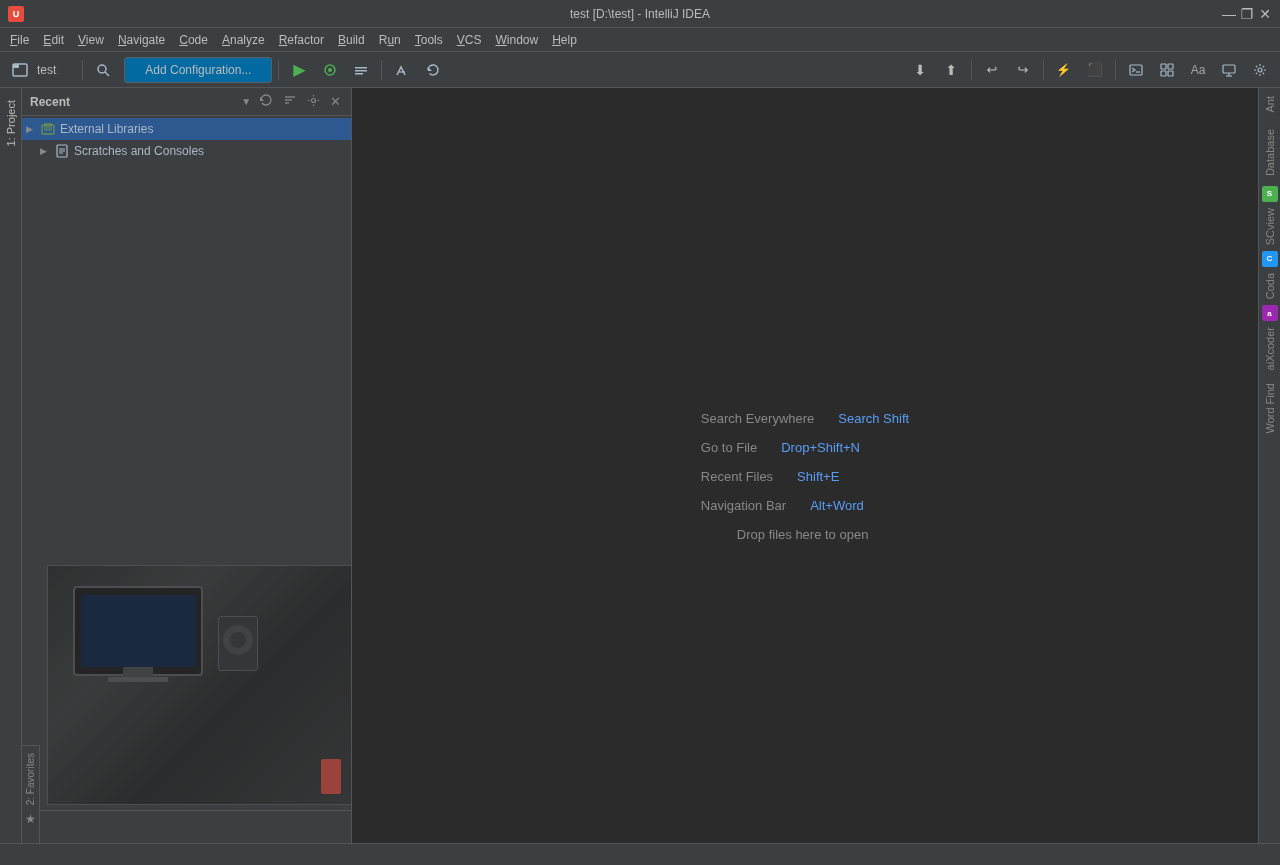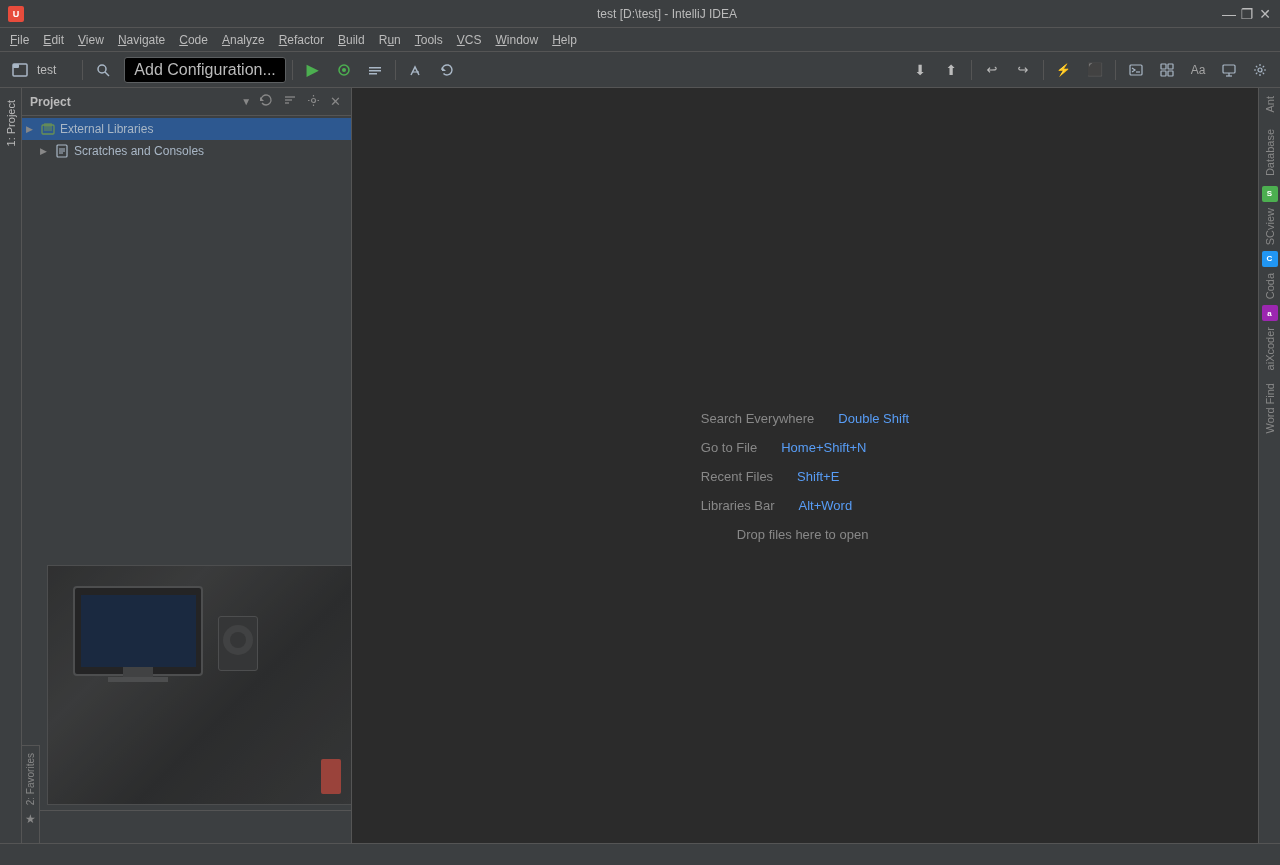--- a/index.html
+++ b/index.html
@@ -38,21 +38,20 @@
       font-weight: bold;
       flex-shrink: 0;
     }
     #title-bar .title-text {
       color: #bbb;
       font-size: 12px;
       flex: 1;
       position: absolute;
       left: 50%;
       transform: translateX(-50%);
-      margin-left: 27px;
     }
     #title-bar .window-controls {
       display: flex;
       gap: 4px;
       margin-left: auto;
       z-index: 1;
     }
     .win-btn {
       width: 14px;
       height: 14px;
@@ -113,27 +112,27 @@
       color: #bbb;
       cursor: pointer;
       display: flex;
       align-items: center;
       justify-content: center;
       border-radius: 3px;
       font-size: 14px;
     }
 
     .add-config-btn {
-      background: #000000;
+      background: #0369a1;
       border: 1px solid #5c5f61;
       color: #bbb;
-      padding: 3px 9px;
+      padding: 3px 20px;
       border-radius: 3px;
       cursor: pointer;
-      font-size: 16px;
+      font-size: 12px;
       height: 26px;
       margin-left: 4px;
     }
 
     .toolbar-right {
       margin-left: auto;
       display: flex;
       align-items: center;
       gap: 3px;
     }
@@ -508,21 +507,21 @@
 </div>
 
 <div id="main">
 
   <div id="left-tabs">
     <div class="side-tab active">1: Project</div>
   </div>
 
   <div id="project-panel">
     <div id="project-header">
-      <span class="project-header-title">Project</span>
+      <span class="project-header-title">Recent</span>
       <span class="project-header-arrow">▼</span>
       <span class="project-icon-btn" title="Synchronize">
         <svg width="14" height="14" viewBox="0 0 14 14" fill="none">
           <path d="M2 7a5 5 0 1 1 1 3" stroke="#888" stroke-width="1.3"></path>
           <polyline points="1,4 1,8 5,8" fill="#888"></polyline>
         </svg>
       </span>
       <span class="project-icon-btn" title="Collapse">
         <svg width="14" height="14" viewBox="0 0 14 14" fill="none">
           <line x1="2" y1="4" x2="12" y2="4" stroke="#888" stroke-width="1.3"></line>
@@ -594,32 +593,32 @@
     <div style="position:absolute;bottom:0;left:0;width:18px;height:120px;background:#3c3f41;border-right:1px solid #555;border-top:1px solid #555;display:flex;flex-direction:column;align-items:center;padding:4px 0;">
       <div style="writing-mode:vertical-rl;transform:rotate(180deg);font-size:10px;color:#888;cursor:pointer;padding:3px 2px;white-space:nowrap;">2: Favorites</div>
       <span style="color:#888;font-size:12px;margin-top:4px;">★</span>
     </div>
   </div>
 
   <div id="content-area">
     <div id="center-hints">
       <div class="hint-row">
         <span class="hint-label">Search Everywhere</span>
-        <span class="hint-shortcut">Double Shift</span>
+        <span class="hint-shortcut">Search Shift</span>
       </div>
       <div class="hint-row">
         <span class="hint-label">Go to File</span>
-        <span class="hint-shortcut">Home+Shift+N</span>
+        <span class="hint-shortcut">Drop+Shift+N</span>
       </div>
       <div class="hint-row">
         <span class="hint-label">Recent Files</span>
         <span class="hint-shortcut">Shift+E</span>
       </div>
       <div class="hint-row">
-        <span class="hint-label">Libraries Bar</span>
+        <span class="hint-label">Navigation Bar</span>
         <span class="hint-shortcut">Alt+Word</span>
       </div>
       <div class="hint-row">
         <span class="hint-drop">Drop files here to open</span>
       </div>
     </div>
 
     <div id="watermark">
       <span>CSDN @小方一身坦荡</span>
     </div>

